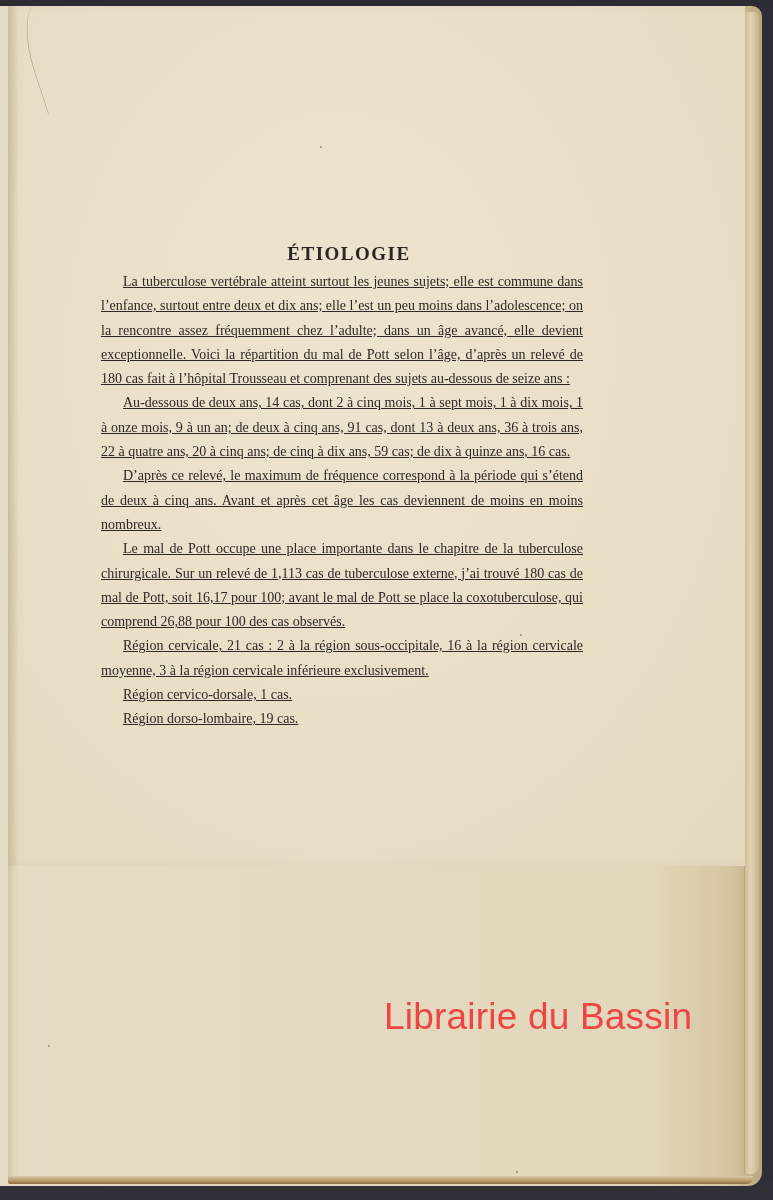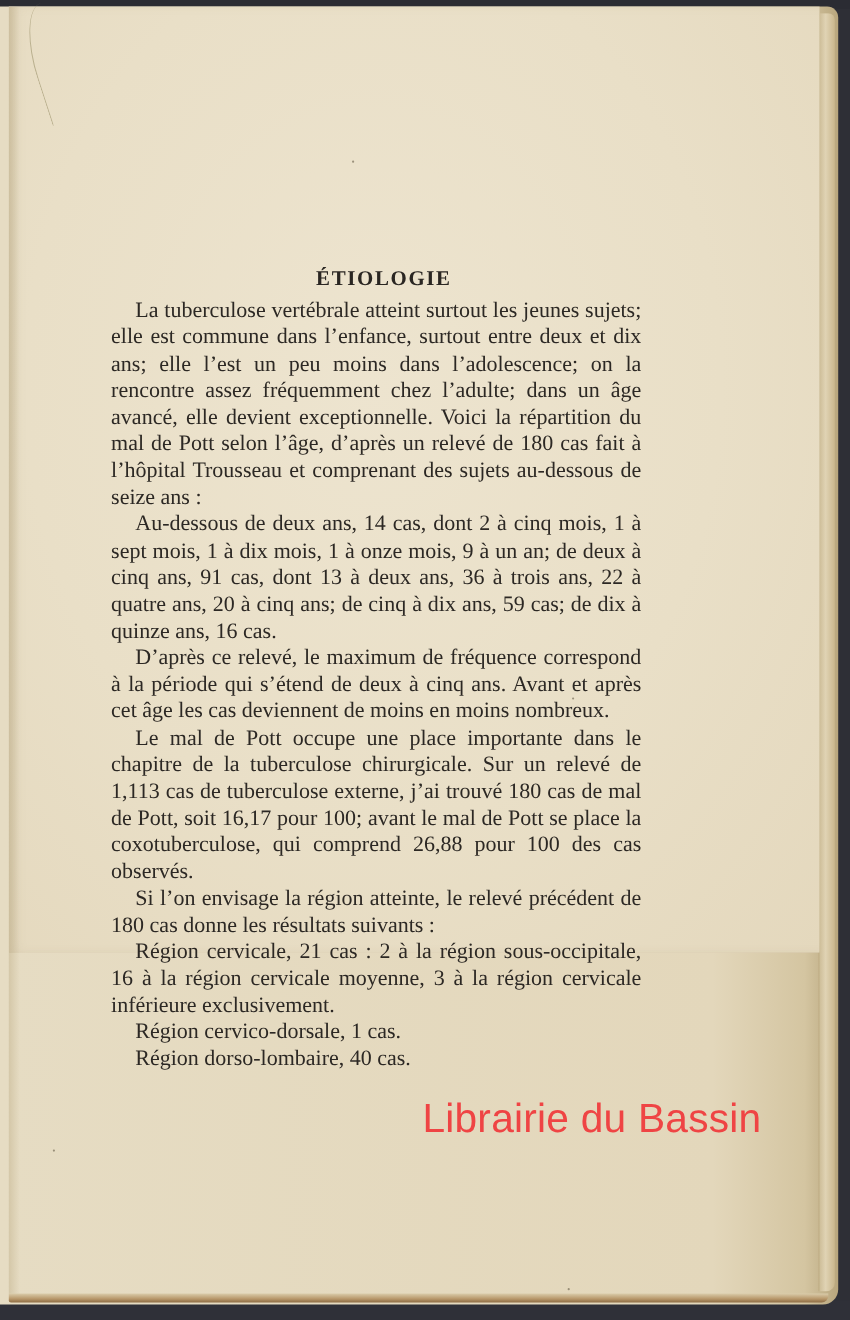--- a/index.html
+++ b/index.html
@@ -77,22 +77,23 @@
       text-align: center;
       font-size: 19px;
       letter-spacing: 1.5px;
       color: #2a2622;
     }
     .body-text {
       position: absolute;
       left: 93px; top: 264px;
       width: 482px;
       color: #2c2824;
-      font-size: 20px;
+      font-size: 14px;
       line-height: 24.3px;
+      text-decoration: underline;
     }
     .para {
       margin: 0;
       text-indent: 22px;
       text-align: justify;
       text-align-last: left;
     }
     .watermark {
       position: absolute;
       left: 384px; top: 996px;
@@ -128,20 +129,19 @@
   <div class="speck" style="left:40px; top:1039px;"></div>
   <div class="speck" style="left:508px; top:1165px;"></div>
 
   <h1 class="heading">ÉTIOLOGIE</h1>
 
   <div class="body-text">
     <p class="para">La tuberculose vertébrale atteint surtout les jeunes sujets; elle est commune dans l’enfance, surtout entre deux et dix ans; elle l’est un peu moins dans l’adolescence; on la rencontre assez fréquemment chez l’adulte; dans un âge avancé, elle devient exceptionnelle. Voici la répartition du mal de Pott selon l’âge, d’après un relevé de 180 cas fait à l’hôpital Trousseau et comprenant des sujets au-dessous de seize ans :</p>
     <p class="para">Au-dessous de deux ans, 14 cas, dont 2 à cinq mois, 1 à sept mois, 1 à dix mois, 1 à onze mois, 9 à un an; de deux à cinq ans, 91 cas, dont 13 à deux ans, 36 à trois ans, 22 à quatre ans, 20 à cinq ans; de cinq à dix ans, 59 cas; de dix à quinze ans, 16 cas.</p>
     <p class="para">D’après ce relevé, le maximum de fréquence correspond à la période qui s’étend de deux à cinq ans. Avant et après cet âge les cas deviennent de moins en moins nombreux.</p>
     <p class="para">Le mal de Pott occupe une place importante dans le chapitre de la tuberculose chirurgicale. Sur un relevé de 1,113 cas de tuberculose externe, j’ai trouvé 180 cas de mal de Pott, soit 16,17 pour 100; avant le mal de Pott se place la coxotuberculose, qui comprend 26,88 pour 100 des cas observés.</p>
-    <p class="para">Si l’on envisage la région atteinte, le relevé précédent de 180 cas donne les résultats suivants :</p>
     <p class="para">Région cervicale, 21 cas : 2 à la région sous-occipitale, 16 à la région cervicale moyenne, 3 à la région cervicale inférieure exclusivement.</p>
     <p class="para">Région cervico-dorsale, 1 cas.</p>
-    <p class="para">Région dorso-lombaire, 40 cas.</p>
+    <p class="para">Région dorso-lombaire, 19 cas.</p>
   </div>
 </div>
 
 <div class="watermark">Librairie du Bassin</div>
 
 </body></html>

